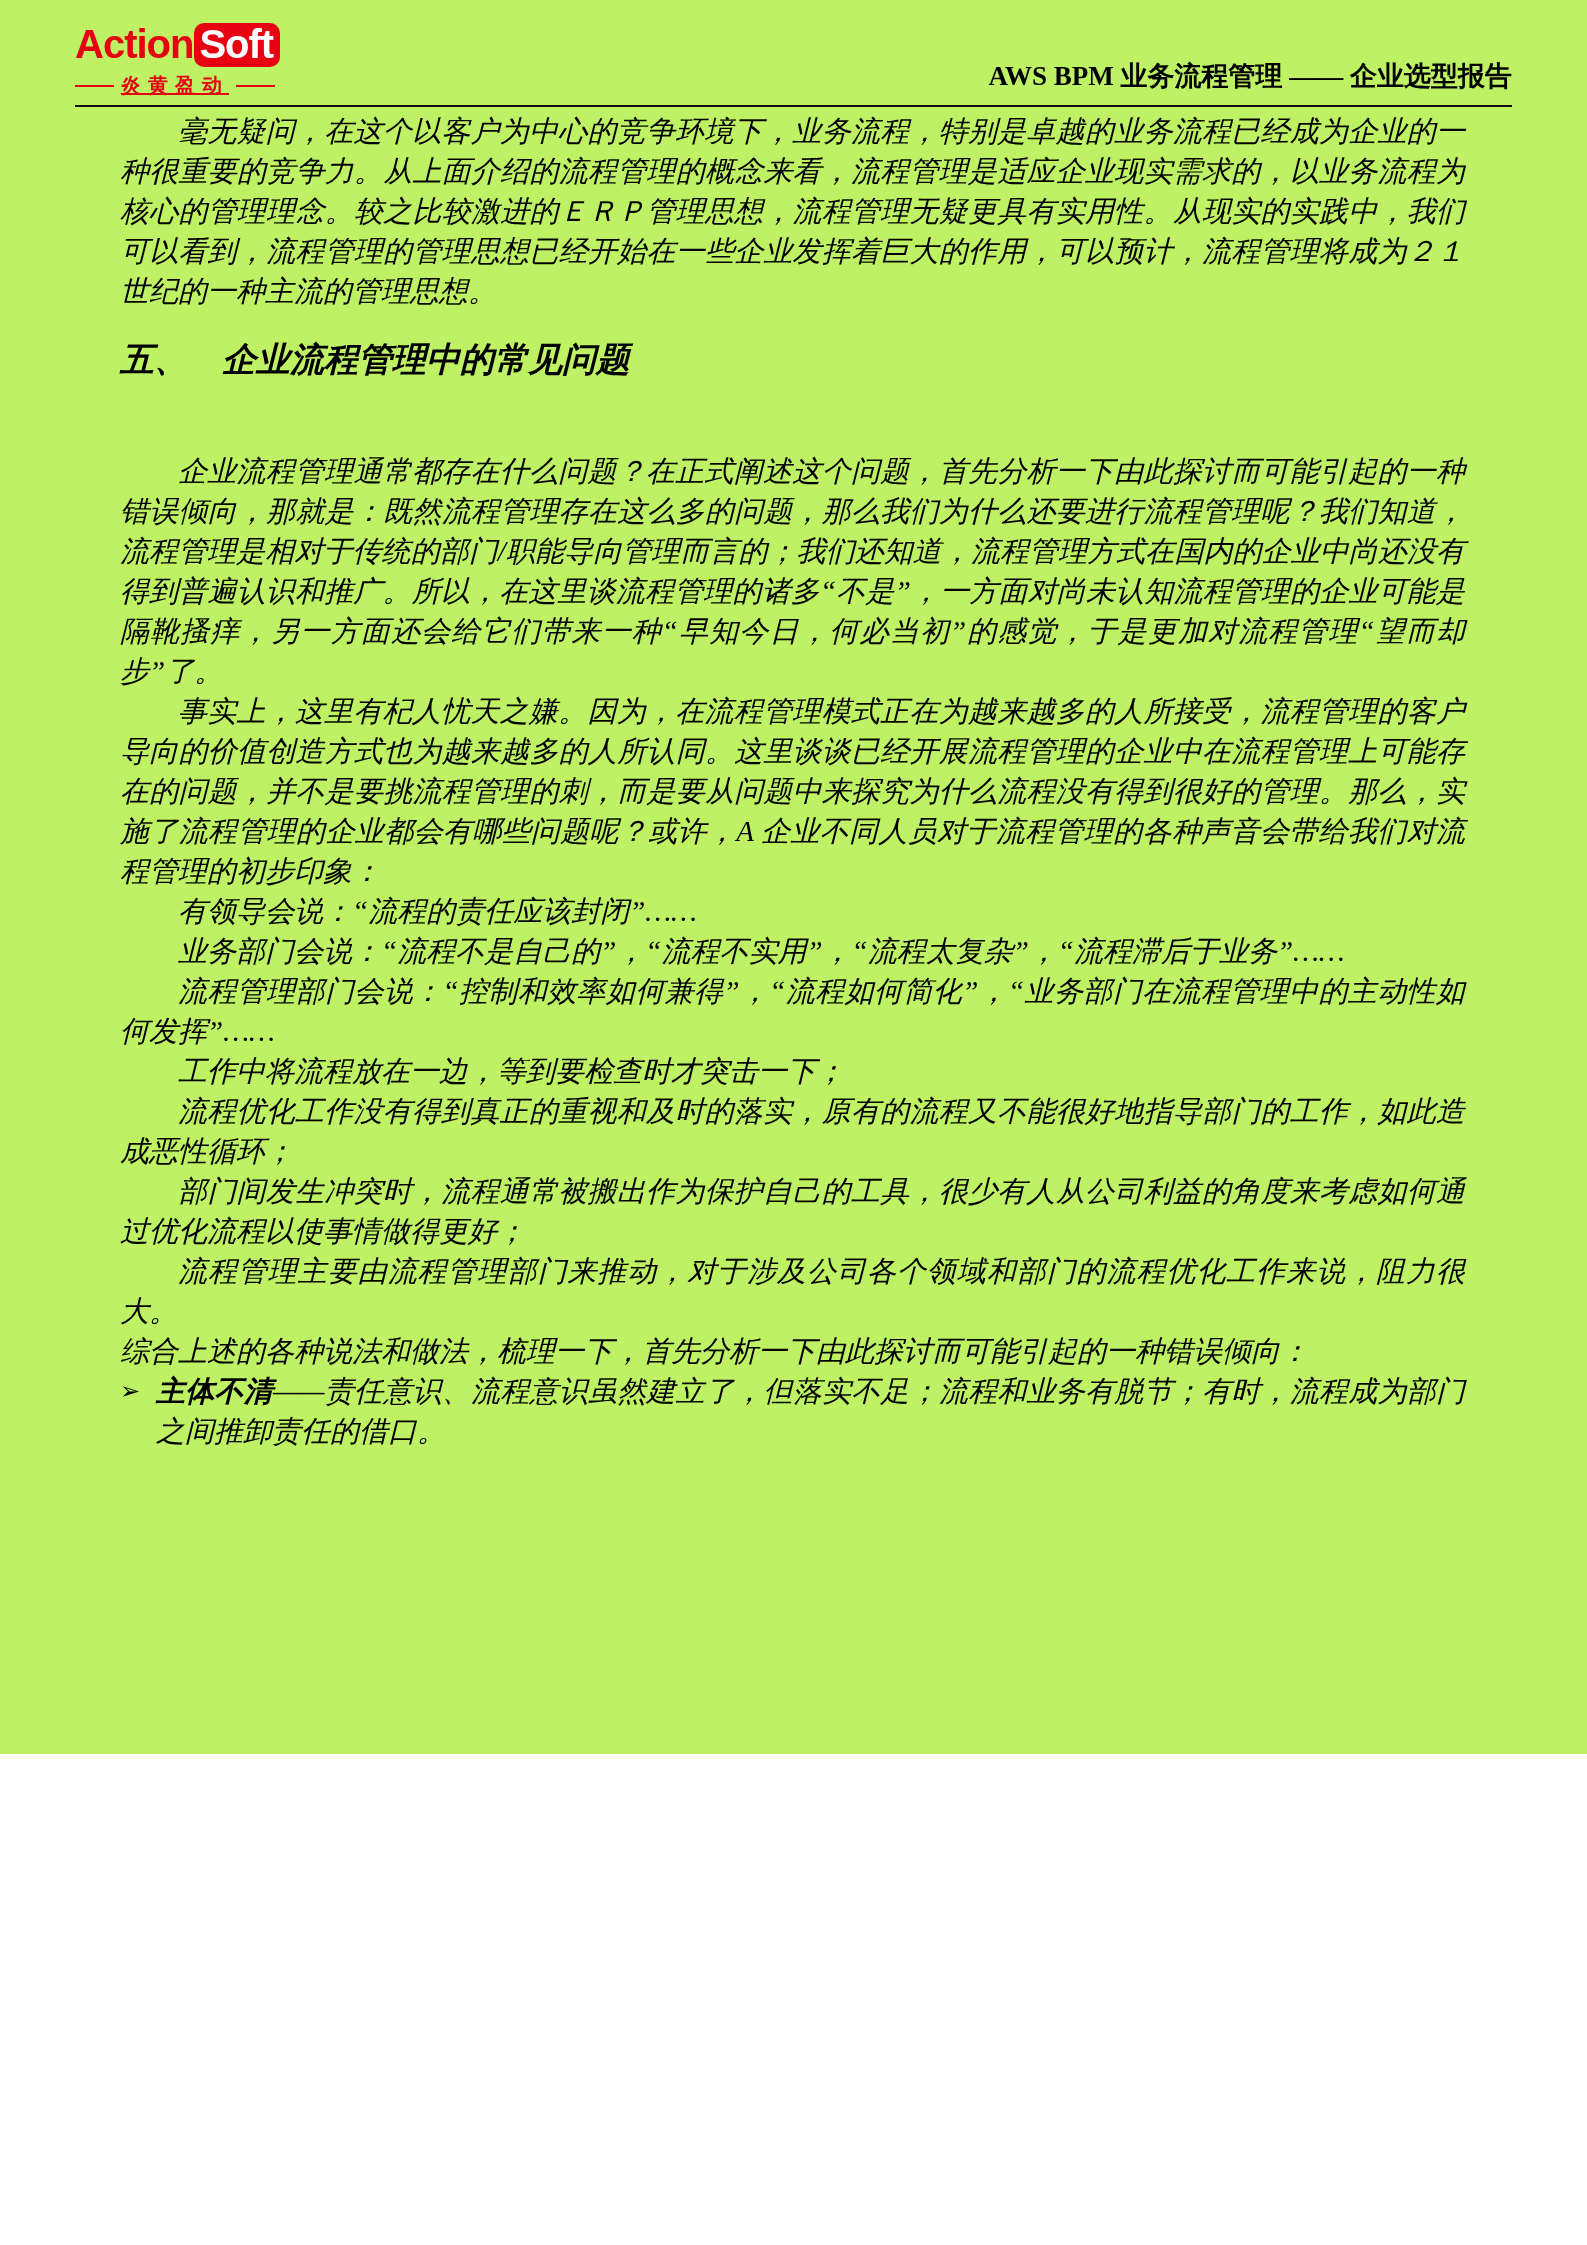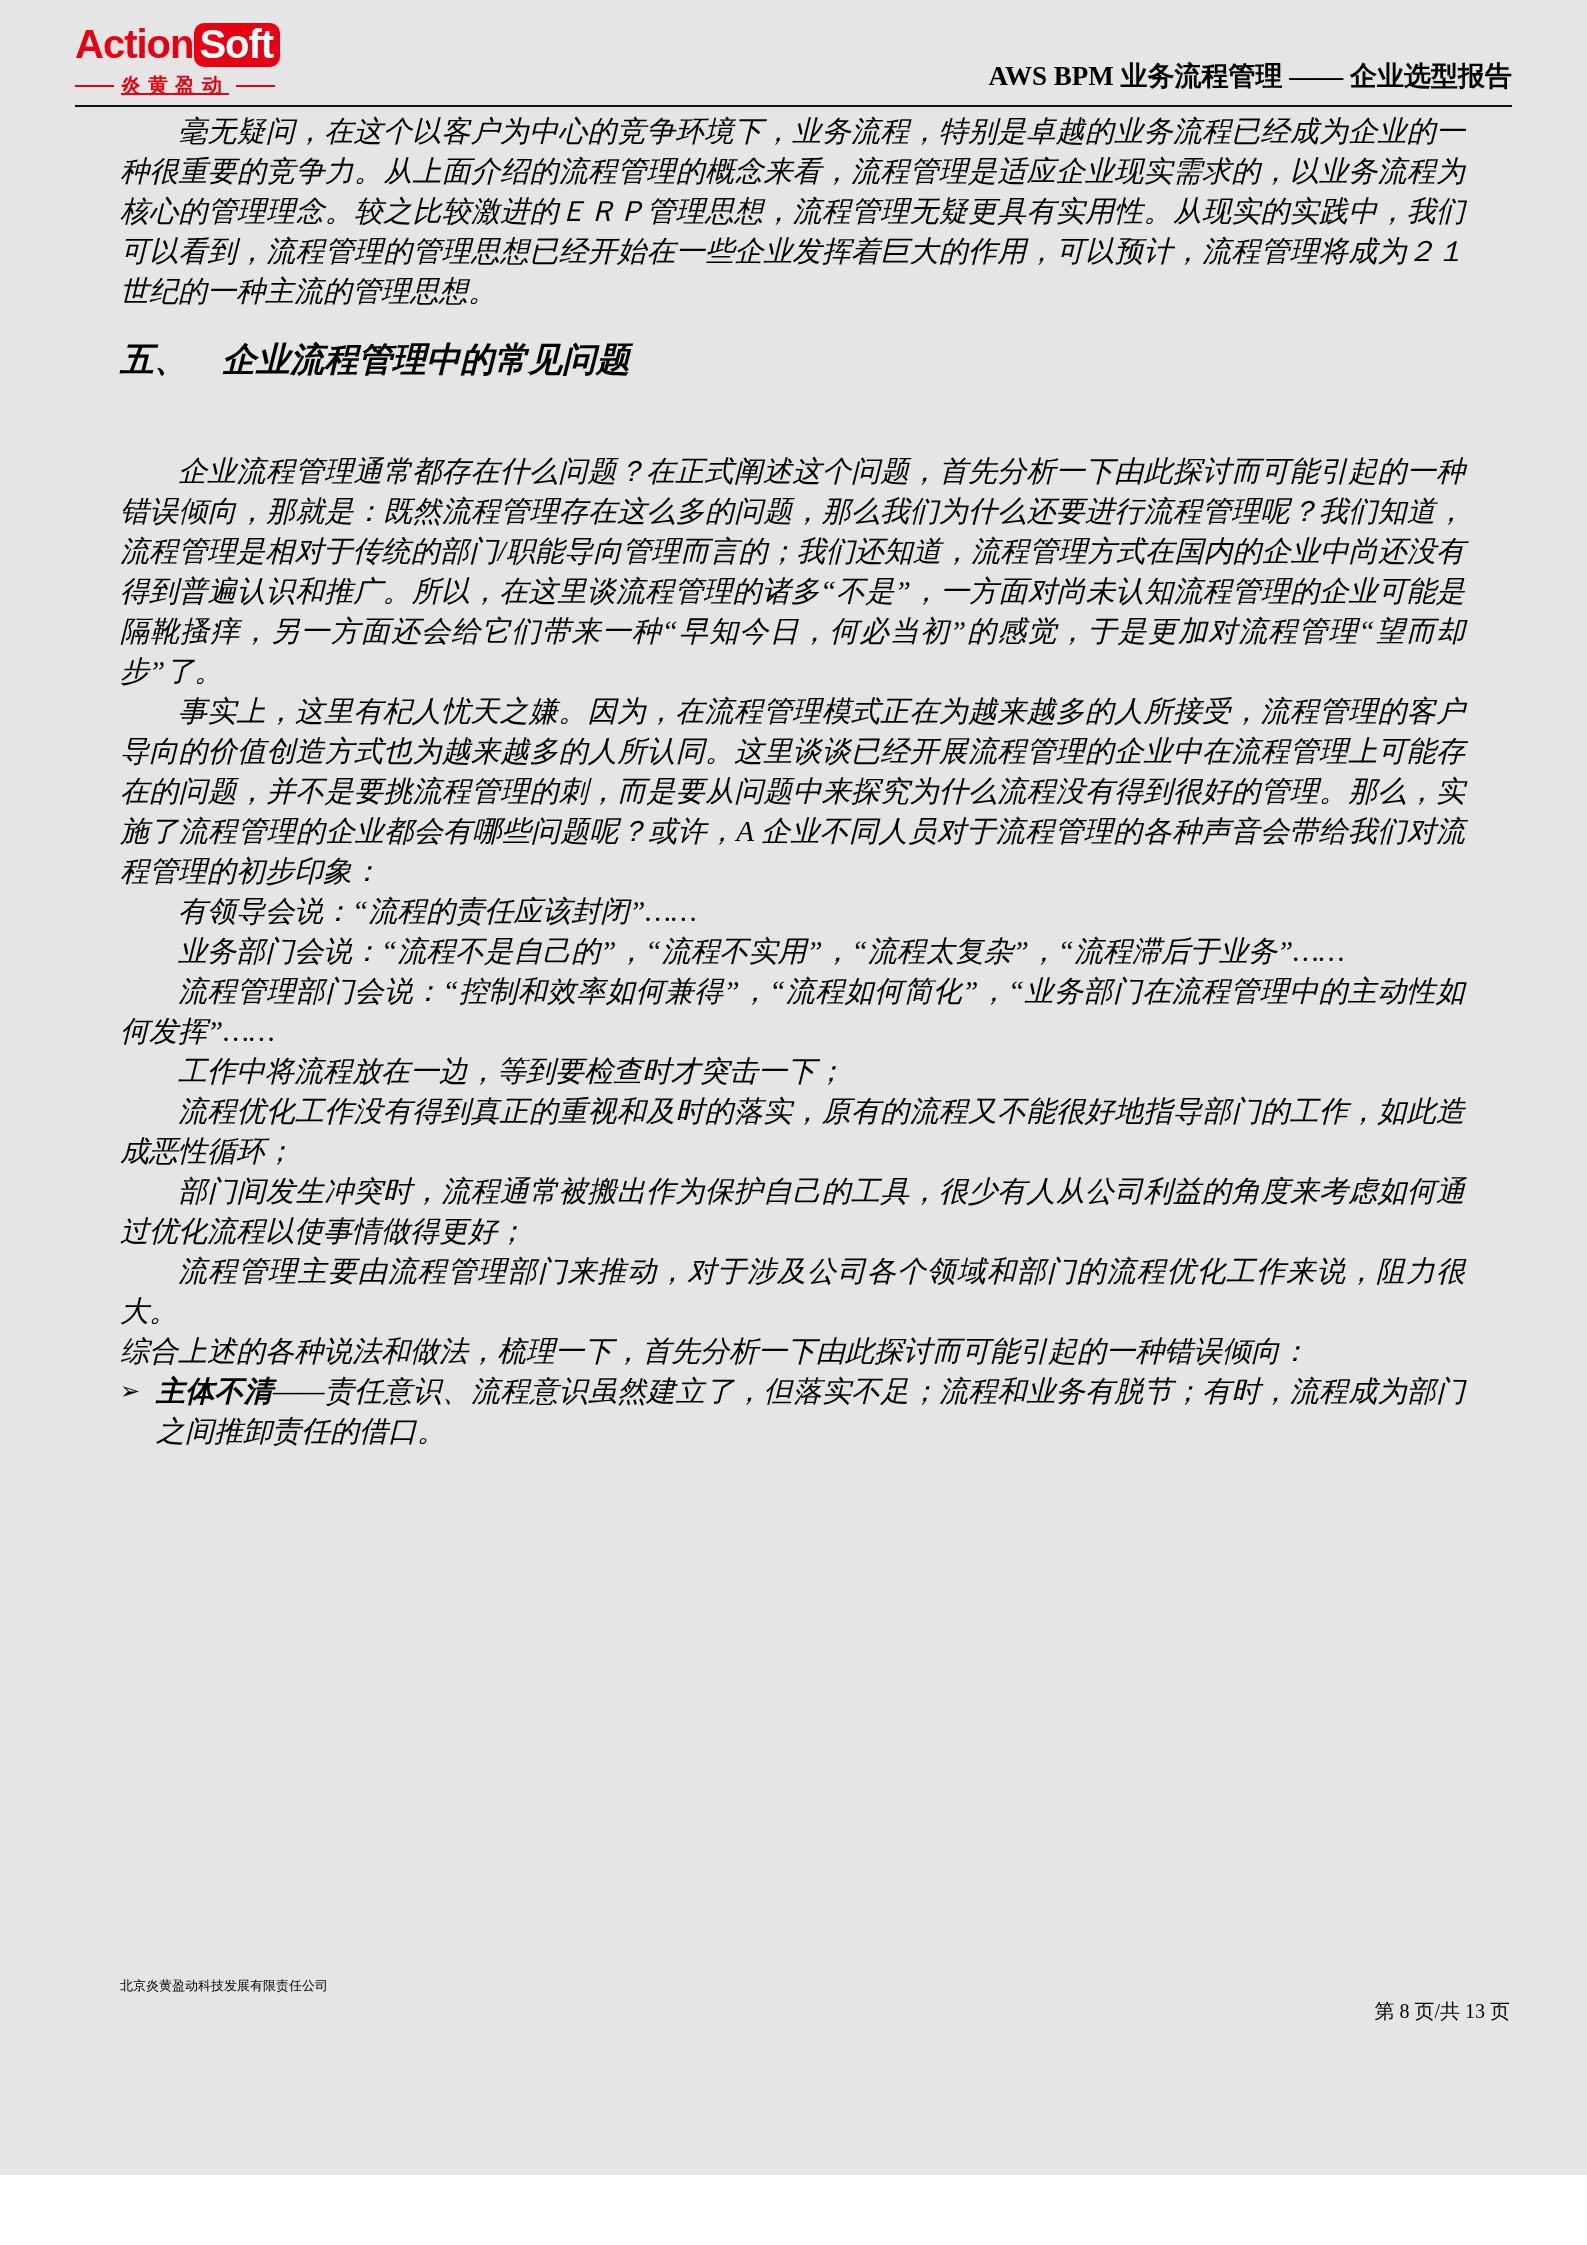--- a/index.html
+++ b/index.html
@@ -2,22 +2,22 @@
 <html><head>
 <meta charset="utf-8">
 <style>
   * { margin: 0; padding: 0; box-sizing: border-box; }
   html, body { background: #ffffff; }
   body { font-family: "Liberation Serif", "DejaVu Serif", serif; color: #000; }
 
   .page {
     position: relative;
     width: 1587px;
-    height: 2175px;
-    background: #e5e5e5;
+    height: 1754px;
+    background: #bef264;
     overflow: hidden;
   }
 
   
   .page-header {
     display: flex;
     justify-content: space-between;
     align-items: flex-end;
     padding: 20px 75px 6px 75px;
   }

